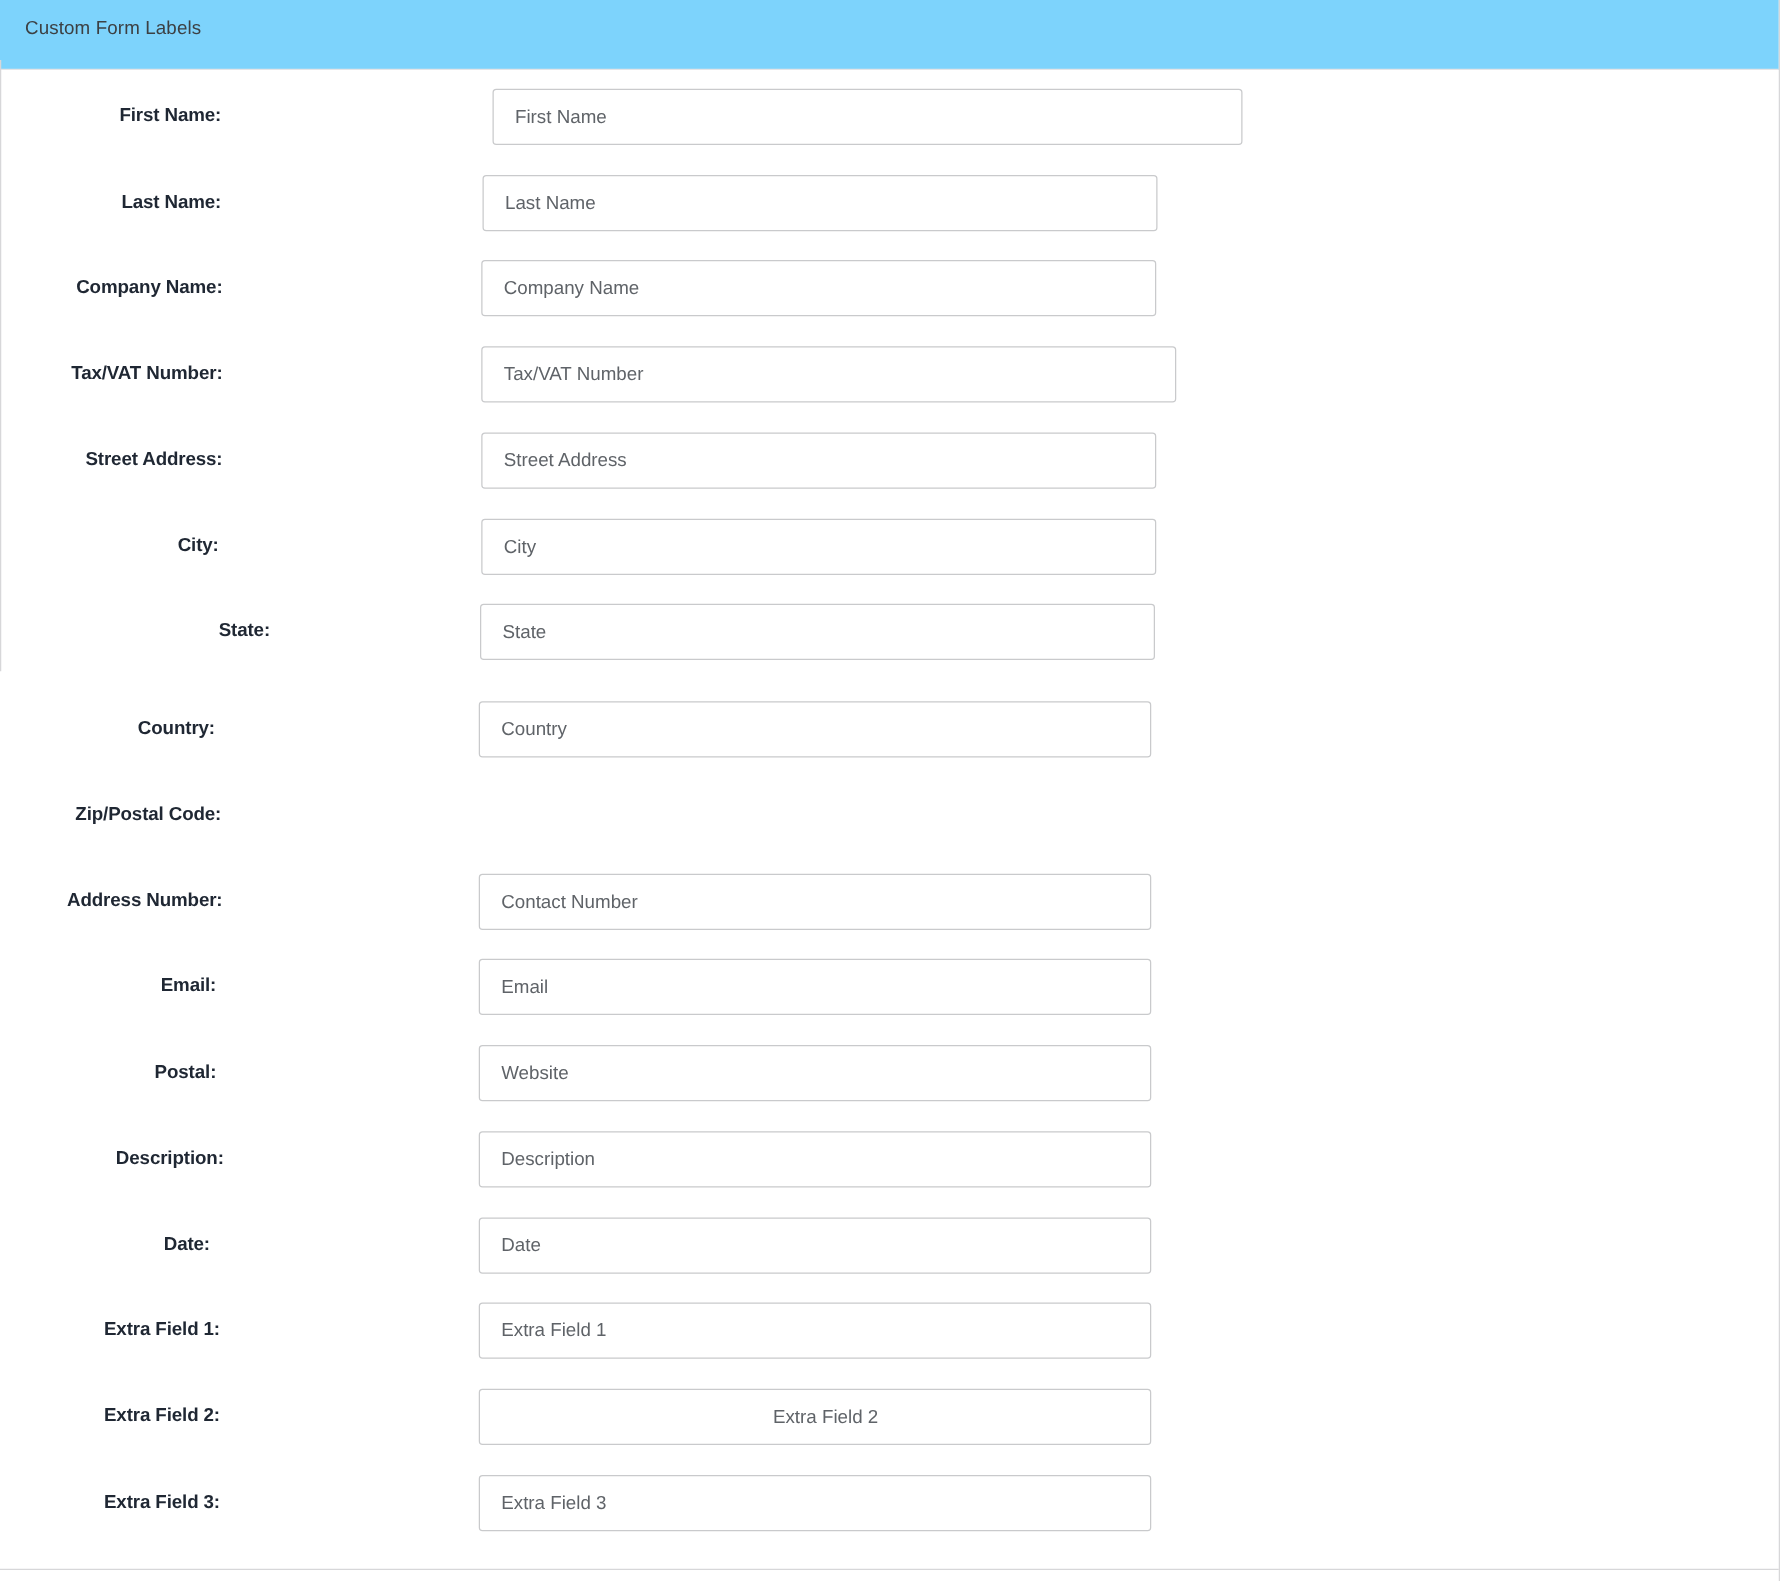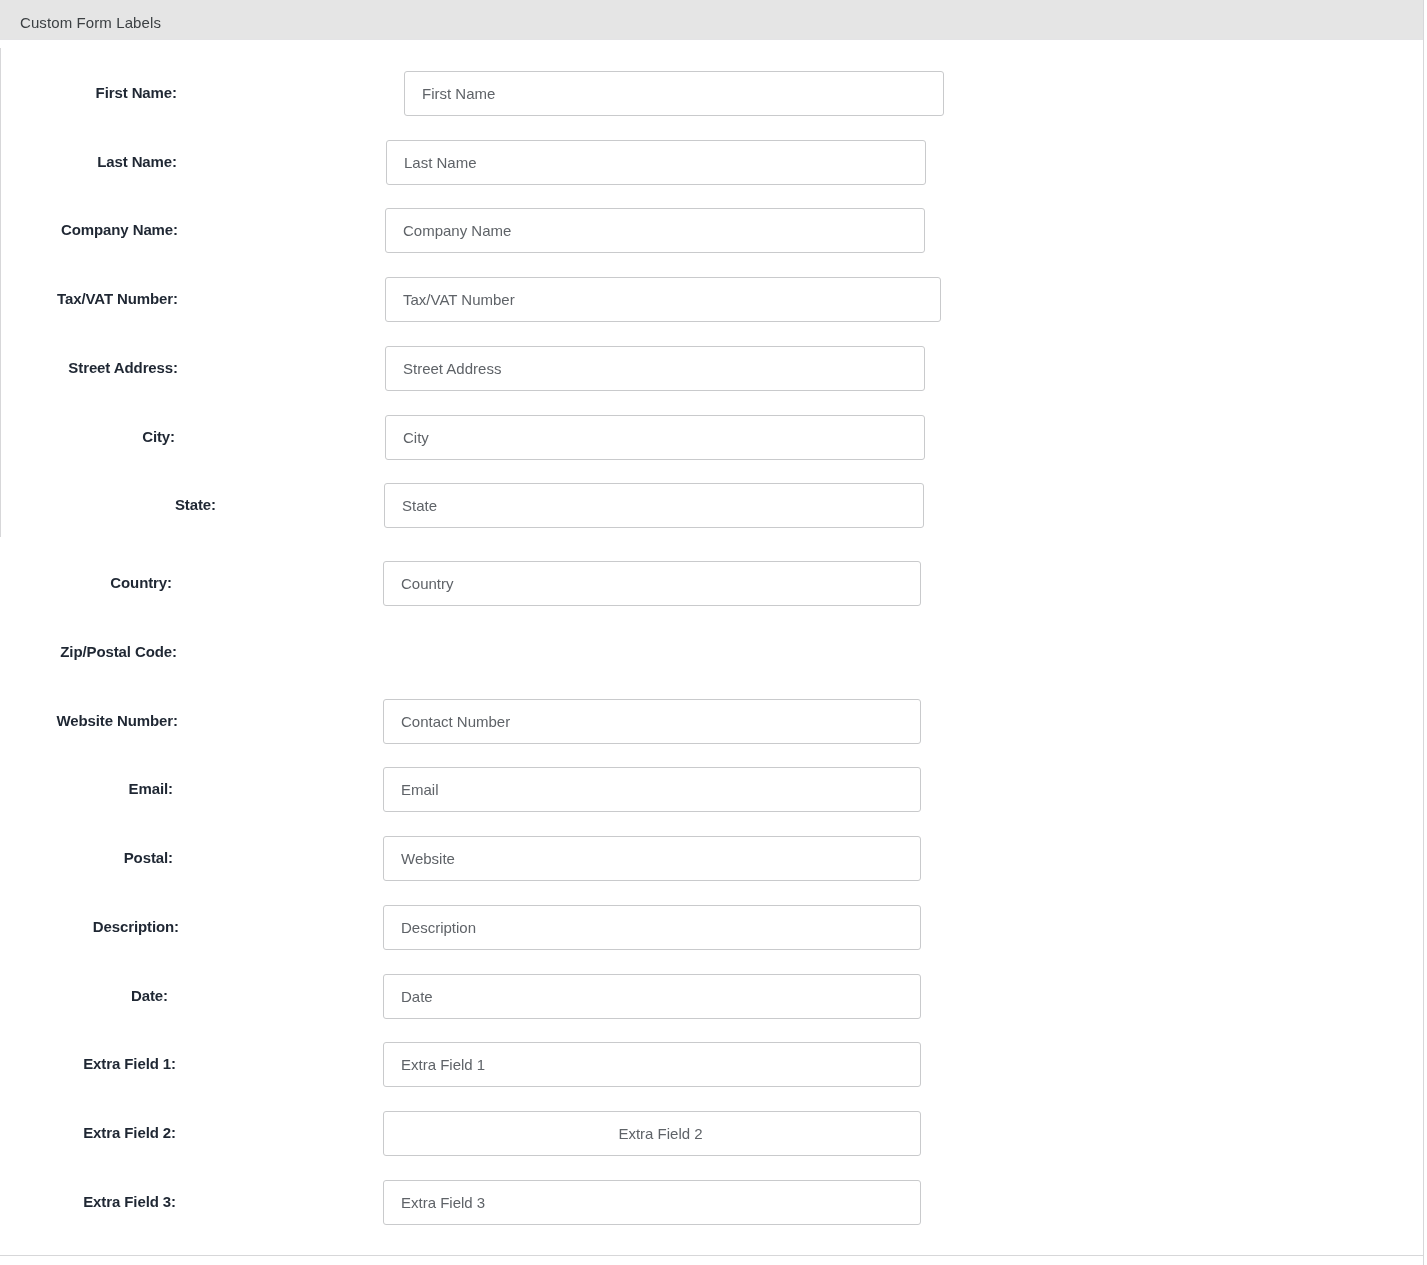--- a/index.html
+++ b/index.html
@@ -48,22 +48,22 @@
     height: 489px;
     background: #d7d7d9;
   }
 
   
   .titlebar {
     position: absolute;
     top: 0;
     left: 0;
     width: 1423px;
-    height: 40px;
-    background: #e5e5e5;
+    height: 56px;
+    background: #7dd3fc;
     border-bottom: 1px solid #e4e4e6;
     box-sizing: border-box;
   }
   .titlebar-text {
     position: absolute;
     left: 20px;
     top: 14px;
     font-size: 15px;
     color: #3c4043;
     letter-spacing: 0.1px;
@@ -125,21 +125,21 @@
     <div class="titlebar-text">Custom Form Labels</div>
   </div>
 
   <div class="border-left-partial"></div>
   <div class="border-right"></div>
   <div class="border-bottom"></div>
 
   <div class="form-area" id="form-area">
       <div class="form-row" style="top: 21px;">
         <label class="field-label" style="right: 1244px;">First Name:</label>
-        <input type="text" class="field-input" placeholder="First Name" style="left: 403px; width: 540px;">
+        <input type="text" class="field-input" placeholder="First Name" style="left: 393px; width: 600px;">
       </div>
       <div class="form-row" style="top: 90px;">
         <label class="field-label" style="right: 1244px;">Last Name:</label>
         <input type="text" class="field-input" placeholder="Last Name" style="left: 385px; width: 540px;">
       </div>
       <div class="form-row" style="top: 158px;">
         <label class="field-label" style="right: 1243px;">Company Name:</label>
         <input type="text" class="field-input" placeholder="Company Name" style="left: 384px; width: 540px;">
       </div>
       <div class="form-row" style="top: 227px;">
@@ -159,21 +159,21 @@
         <input type="text" class="field-input" placeholder="State" style="left: 383px; width: 540px;">
       </div>
       <div class="form-row" style="top: 511px;">
         <label class="field-label" style="right: 1249px;">Country:</label>
         <input type="text" class="field-input" placeholder="Country" style="left: 382px; width: 538px;">
       </div>
       <div class="form-row" style="top: 580px;">
         <label class="field-label" style="right: 1244px;">Zip/Postal Code:</label>
       </div>
       <div class="form-row" style="top: 649px;">
-        <label class="field-label" style="right: 1243px;">Website Number:</label>
+        <label class="field-label" style="right: 1243px;">Address Number:</label>
         <input type="text" class="field-input" placeholder="Contact Number" style="left: 382px; width: 538px;">
       </div>
       <div class="form-row" style="top: 717px;">
         <label class="field-label" style="right: 1248px;">Email:</label>
         <input type="text" class="field-input" placeholder="Email" style="left: 382px; width: 538px;">
       </div>
       <div class="form-row" style="top: 786px;">
         <label class="field-label" style="right: 1248px;">Postal:</label>
         <input type="text" class="field-input" placeholder="Website" style="left: 382px; width: 538px;">
       </div>

